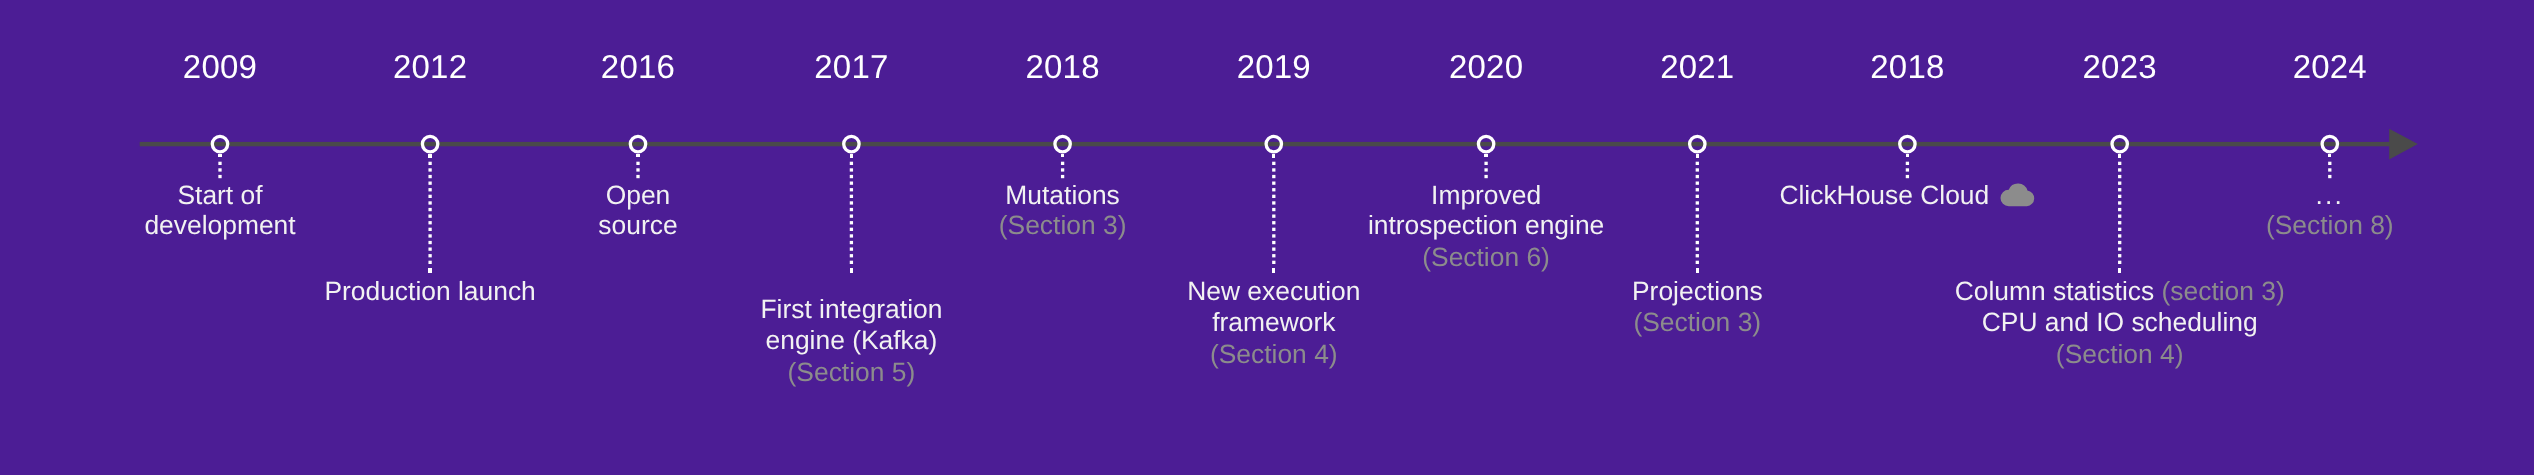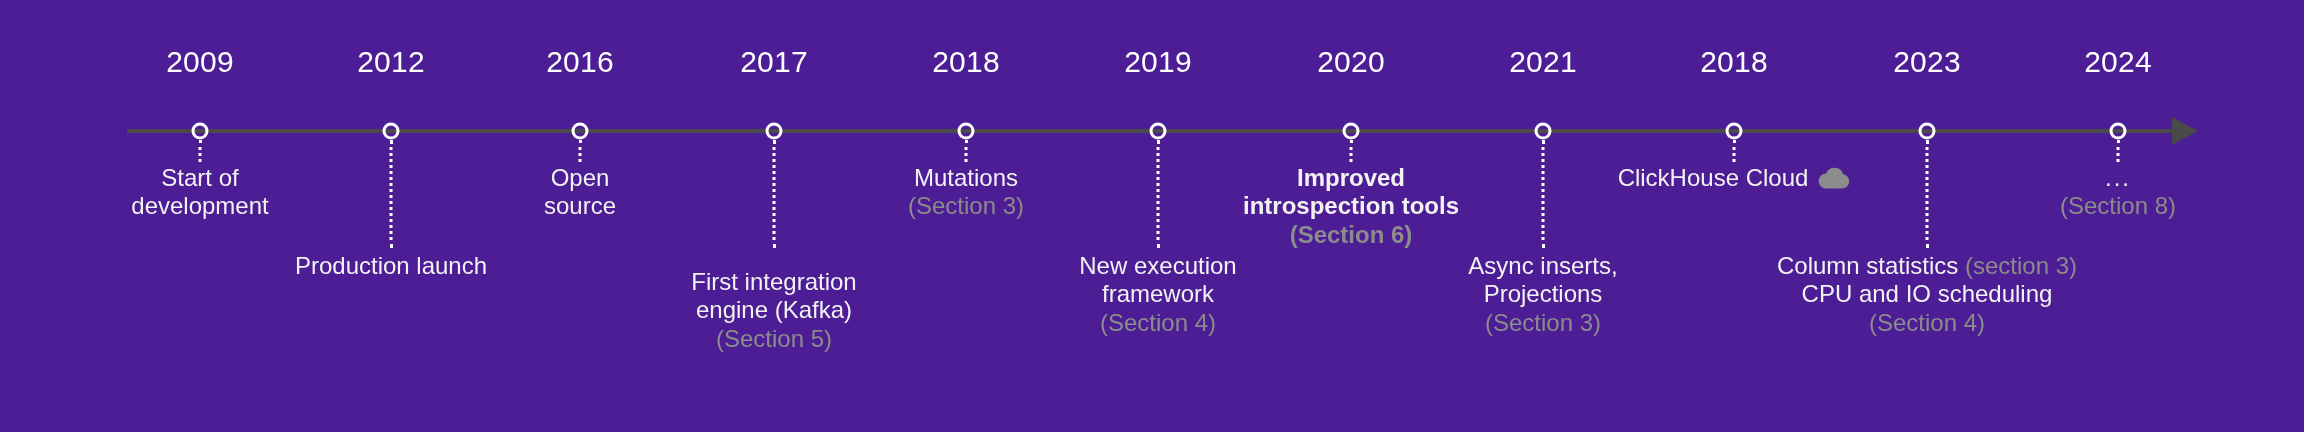--- a/index.html
+++ b/index.html
@@ -174,33 +174,32 @@
       <span class="line">New execution</span>
       <span class="line">framework</span>
       <span class="section-block">(Section 4)</span>
     </div>
   </div>
 
   <div class="event" style="left:1351px;">
     <div class="year">2020</div>
     <div class="marker"></div>
     <div class="stem" style="height:22px;"></div>
-    <div class="label" style="top:164px;font-weight:bold;">
+    <div class="label" style="top:164px;">
       <span class="line">Improved</span>
-      <span class="line">introspection tools</span>
+      <span class="line">introspection engine</span>
       <span class="section-block">(Section 6)</span>
     </div>
   </div>
 
   <div class="event" style="left:1543px;">
     <div class="year">2021</div>
     <div class="marker"></div>
     <div class="stem" style="height:108px;"></div>
     <div class="label" style="top:252px;">
-      <span class="line">Async inserts,</span>
       <span class="line">Projections</span>
       <span class="section-block">(Section 3)</span>
     </div>
   </div>
 
   <div class="event" style="left:1734px;">
     <div class="year">2018</div>
     <div class="marker"></div>
     <div class="stem" style="height:22px;"></div>
     <div class="label" style="top:164px;">

